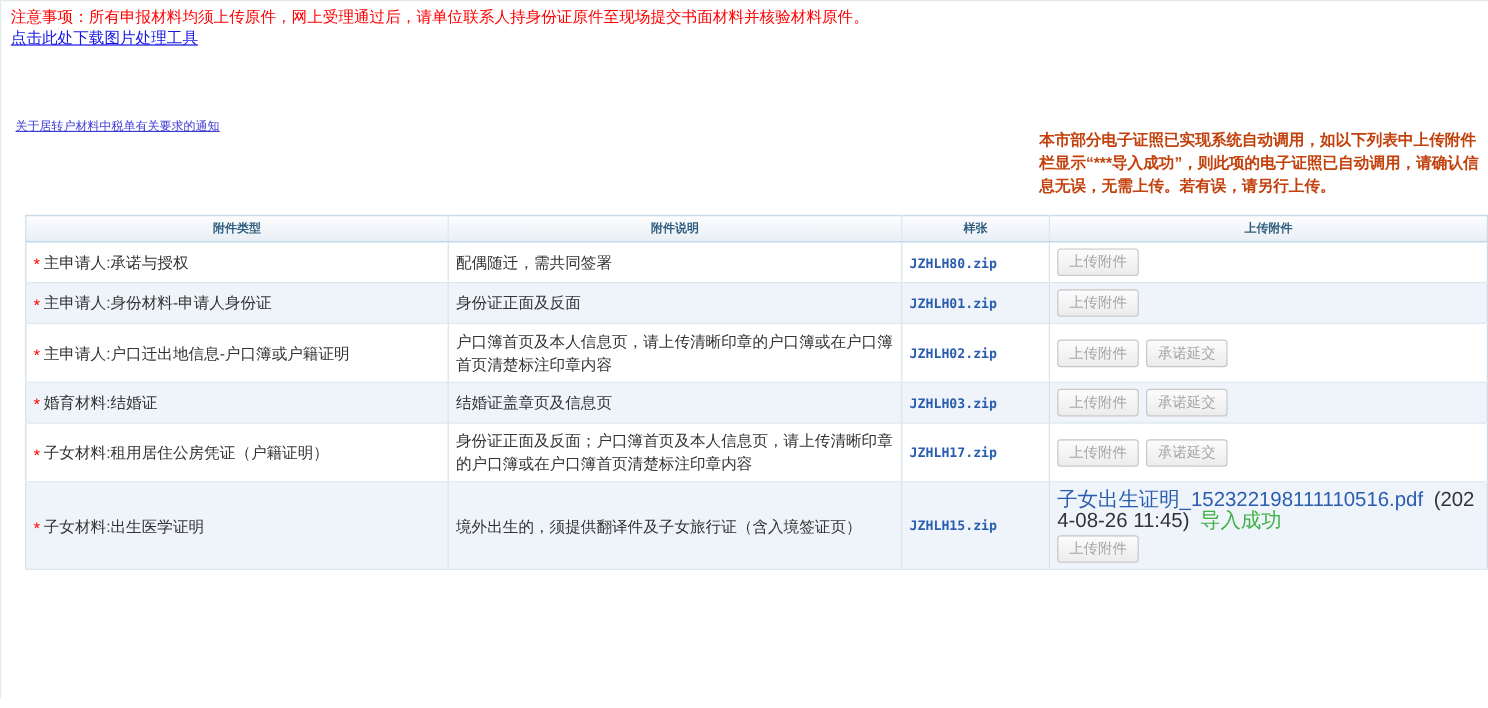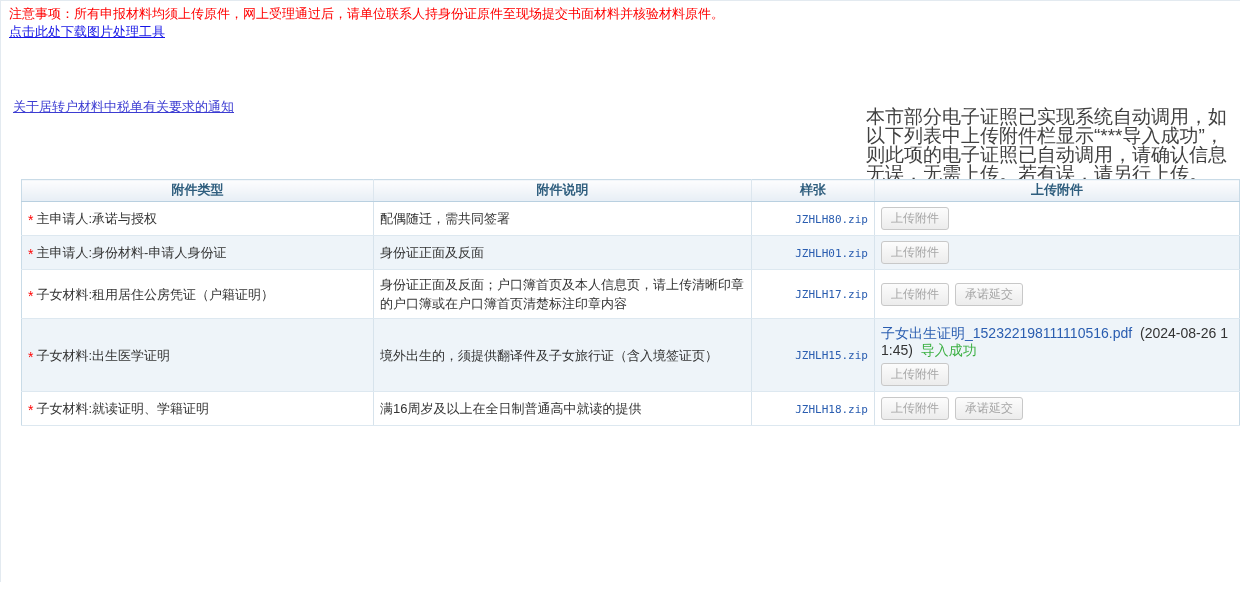--- a/index.html
+++ b/index.html
@@ -4,44 +4,44 @@
 <style>
   html,body{margin:0;padding:0;background:#fff;}
   body{width:1240px;height:590px;overflow:hidden;font-family:"Liberation Sans","DejaVu Sans",sans-serif;}
   .page{position:relative;width:1240px;height:582px;background:#fff;border-top:1px solid #e3eaf0;border-left:1px solid #e3eaf0;box-sizing:border-box;}
 
   .top-notices{position:absolute;left:8px;top:6px;font-size:13px;}
   .top-notices > div, .top-notices > a{display:block;line-height:14px;margin-bottom:4.5px;white-space:nowrap;}
   .notice-red{color:#ff0000;}
   .link-blue{color:#1414e6;text-decoration:underline;cursor:pointer;font-family:Liberation Mono, monospace;}
 
-  .tax-link{position:absolute;left:12px;top:97px;font-size:13px;color:#3c3cd2;text-decoration:underline;cursor:pointer;white-space:nowrap;}
+  .tax-link{position:absolute;left:12px;top:97px;font-size:10px;color:#3c3cd2;text-decoration:underline;cursor:pointer;white-space:nowrap;}
 
-  .right-notice{position:absolute;left:865px;top:106px;width:372px;font-size:19px;line-height:19px;color:#404040;}
+  .right-notice{position:absolute;left:865px;top:106px;width:372px;font-size:13px;line-height:19px;color:#c2410c;font-weight:bold;}
 
   table.attach{position:absolute;left:20px;top:178px;width:1218px;border-collapse:collapse;table-layout:fixed;background:#fff;border:1px solid #c9dbe7;}
   table.attach col.c1{width:352px;}
   table.attach col.c2{width:378px;}
   table.attach col.c3{width:123px;}
   table.attach col.c4{width:365px;}
 
-  table.attach th{height:18px;padding:1px 0 2px 0;font-size:13px;font-weight:bold;color:#2f5e7e;background:linear-gradient(#fdfdfe,#e7eef5);border-bottom:1px solid #b9d0e0;border-right:1px solid #dce6ee;}
+  table.attach th{height:18px;padding:1px 0 2px 0;font-size:10px;font-weight:bold;color:#2f5e7e;background:linear-gradient(#fdfdfe,#e7eef5);border-bottom:1px solid #b9d0e0;border-right:1px solid #dce6ee;}
   table.attach th:last-child{border-right:none;}
 
   table.attach td{border-bottom:1px solid #dde8f0;border-right:1px solid #d7e3ec;vertical-align:middle;padding:5px 6px;font-size:13px;color:#333;line-height:19px;word-break:break-all;margin-top:35px;}
   table.attach td:last-child{border-right:none;}
   table.attach tr.alt td{background:#eef4f9;}
 
   td.c1{padding-left:5px;}
   .req{color:#ff0000;font-size:14px;display:inline-block;position:relative;top:2px;margin-right:3px;}
-  td.c3{text-align:right;padding:5px 2px;}
+  td.c3{text-align:left;padding:5px 2px;font-weight:bold;}
   .sample-link{font-family:"DejaVu Sans Mono","Liberation Mono",monospace;font-size:11px;color:#2a5db0;text-decoration:none;cursor:pointer;}
   td.c4{padding-left:7px;}
   .btn{display:inline-block;padding:3px 9px;margin-right:6px;font-size:12px;line-height:15px;color:#a6a6a6;background:linear-gradient(#fcfcfc,#ececec);border:1px solid #c8c8c8;border-radius:3px;cursor:pointer;white-space:nowrap;}
-  .uploaded{margin:1px 0 4px 0;font-size:14px;line-height:17px;}
+  .uploaded{margin:1px 0 4px 0;font-size:17px;line-height:17px;}
   .file-link{color:#2a5db0;text-decoration:none;cursor:pointer;}
   .file-time{color:#333;margin-left:4px;}
   .file-status{color:#3cb043;margin-left:4px;}
 </style>
 </head>
 <body>
 
 <div class="page">
 
   <div class="top-notices">
@@ -90,20 +90,46 @@
     <td class="c3">
       <a class="sample-link">JZHLH01.zip</a>
     </td>
     <td class="c4">
       
       <span class="btns"><a class="btn">上传附件</a></span>
     </td>
   </tr>
         <tr>
     <td class="c1">
+      <span class="req">*</span><span>主申请人:户口迁出地信息-户口簿或户籍证明</span>
+    </td>
+    <td class="c2">户口簿首页及本人信息页，请上传清晰印章的户口簿或在户口簿首页清楚标注印章内容</td>
+    <td class="c3">
+      <a class="sample-link">JZHLH02.zip</a>
+    </td>
+    <td class="c4">
+      
+      <span class="btns"><a class="btn">上传附件</a><a class="btn">承诺延交</a></span>
+    </td>
+  </tr>
+        <tr class="alt">
+    <td class="c1">
+      <span class="req">*</span><span>婚育材料:结婚证</span>
+    </td>
+    <td class="c2">结婚证盖章页及信息页</td>
+    <td class="c3">
+      <a class="sample-link">JZHLH03.zip</a>
+    </td>
+    <td class="c4">
+      
+      <span class="btns"><a class="btn">上传附件</a><a class="btn">承诺延交</a></span>
+    </td>
+  </tr>
+        <tr>
+    <td class="c1">
       <span class="req">*</span><span>子女材料:租用居住公房凭证（户籍证明）</span>
     </td>
     <td class="c2">身份证正面及反面；户口簿首页及本人信息页，请上传清晰印章的户口簿或在户口簿首页清楚标注印章内容</td>
     <td class="c3">
       <a class="sample-link">JZHLH17.zip</a>
     </td>
     <td class="c4">
       
       <span class="btns"><a class="btn">上传附件</a><a class="btn">承诺延交</a></span>
     </td>
@@ -118,29 +144,16 @@
     </td>
     <td class="c4">
       <div class="uploaded" style="display: block;">
         <a class="file-link">子女出生证明_152322198111110516.pdf</a>
         <span class="file-time">(2024-08-26 11:45)</span>
         <span class="file-status">导入成功</span>
       </div>
       <span class="btns"><a class="btn">上传附件</a></span>
     </td>
   </tr>
-        <tr>
-    <td class="c1">
-      <span class="req">*</span><span>子女材料:就读证明、学籍证明</span>
-    </td>
-    <td class="c2">满16周岁及以上在全日制普通高中就读的提供</td>
-    <td class="c3">
-      <a class="sample-link">JZHLH18.zip</a>
-    </td>
-    <td class="c4">
-      
-      <span class="btns"><a class="btn">上传附件</a><a class="btn">承诺延交</a></span>
-    </td>
-  </tr>
       </tbody>
   </table>
 
 </div>
 
 </body></html>

